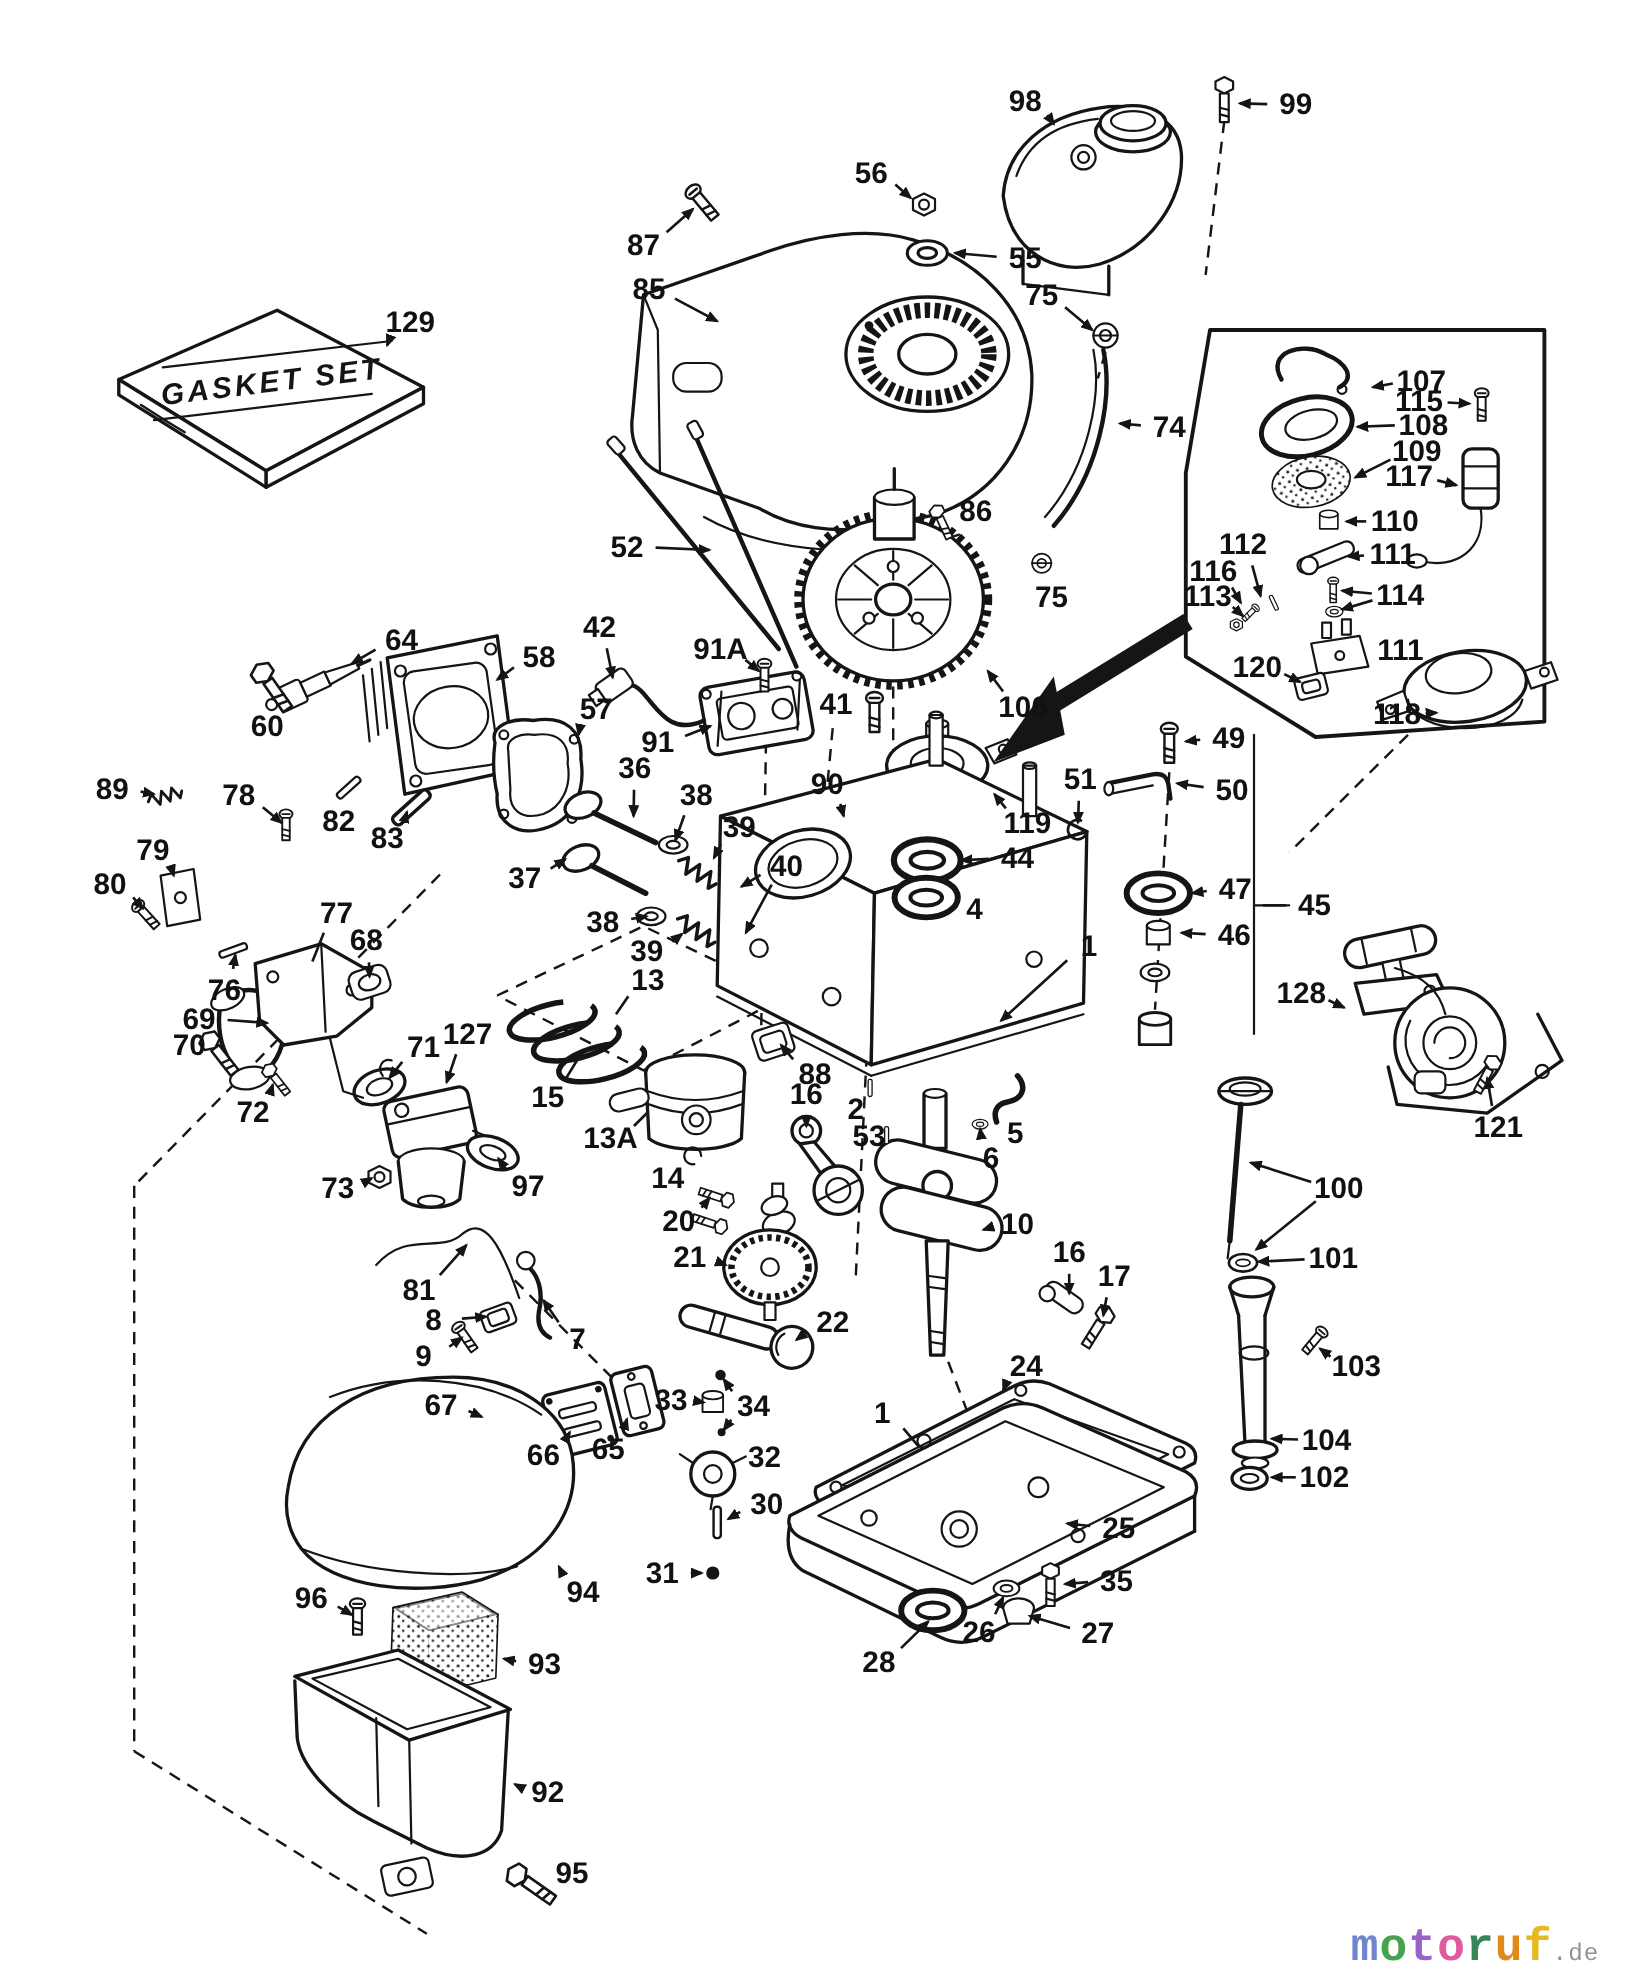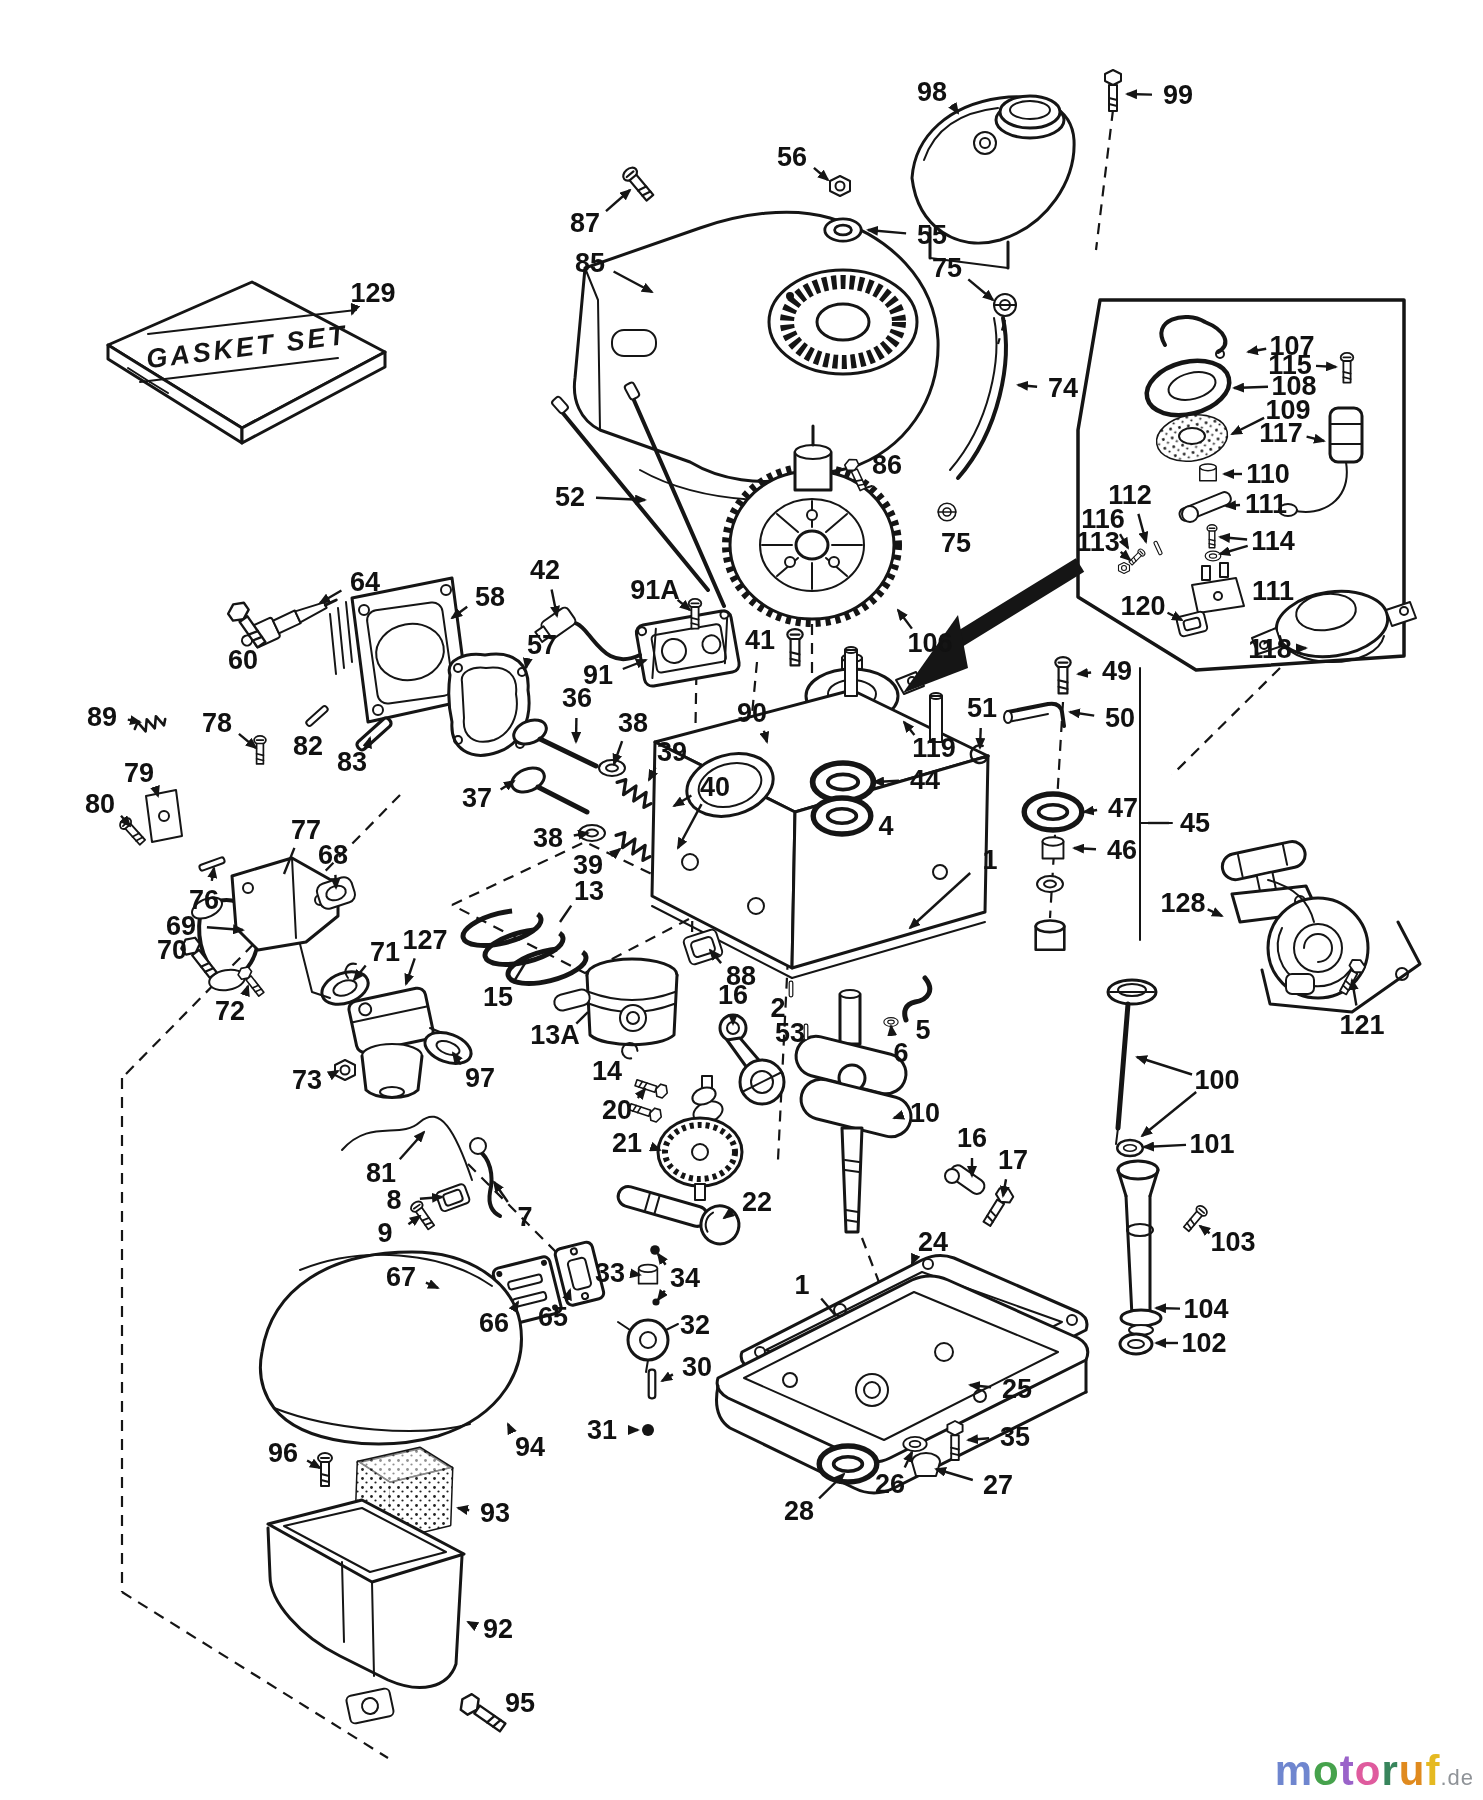--- a/index.html
+++ b/index.html
@@ -8,21 +8,21 @@
   svg{position:absolute;left:0;top:0;}
   .ln{fill:none;stroke:#151515;stroke-width:3;stroke-linejoin:round;stroke-linecap:round;}
   .fw{fill:#ffffff;}
   .fb{fill:#151515;stroke:none;}
   .thin{stroke-width:2;}
   .dash{fill:none;stroke:#151515;stroke-width:2.2;stroke-dasharray:11 8;stroke-linecap:butt;}
   .leader{stroke:#151515;stroke-width:2.4;fill:none;}
   text.callout{font-family:"Liberation Sans",sans-serif;font-weight:700;font-size:27px;fill:#111;}
   text.boxlabel{font-family:"Liberation Sans",sans-serif;font-weight:700;font-style:italic;
                 font-size:27px;fill:#151515;letter-spacing:3px;}
-  .watermark{position:absolute;right:9px;bottom:8px;font-family:Liberation Sans, sans-serif;
+  .watermark{position:absolute;right:29px;bottom:8px;font-family:Liberation Mono, monospace;
              font-weight:700;font-size:42px;letter-spacing:1px;text-decoration:none;line-height:1;}
   .watermark .suffix{font-size:22px;font-weight:400;}
 </style>
 </head>
 <body>
 
 <div class="stage">
 
 <svg id="art" width="1483" height="1800" viewBox="0 0 1483 1800">
   <defs>

